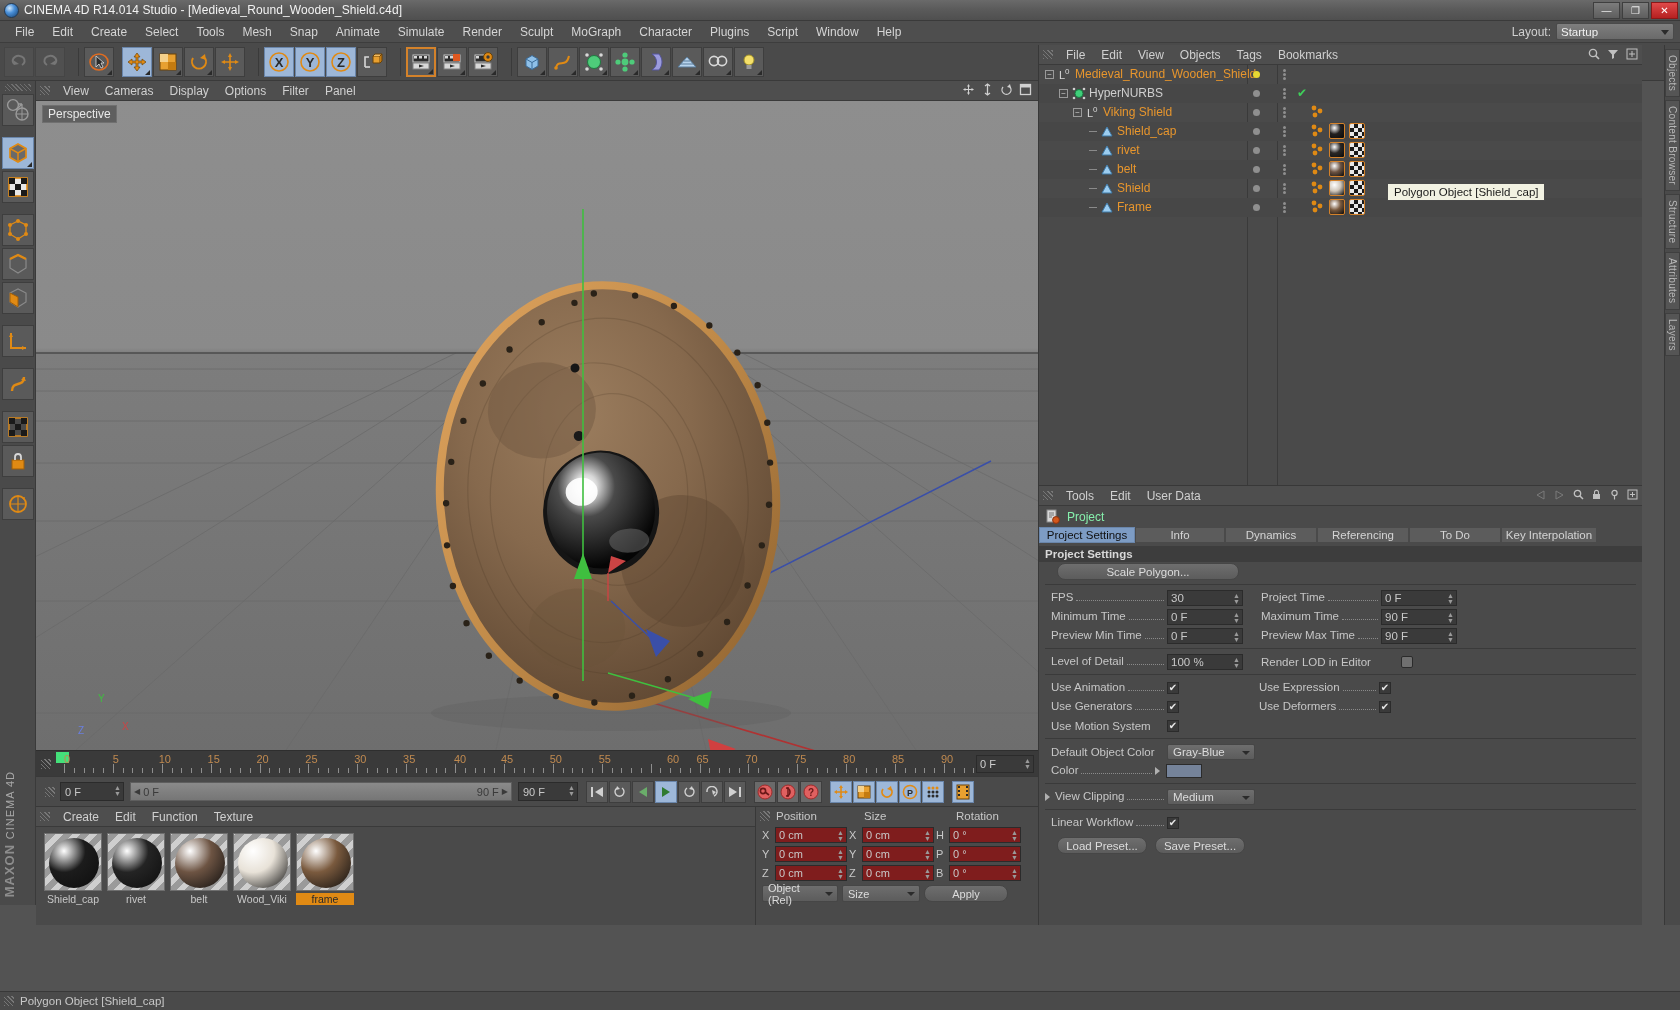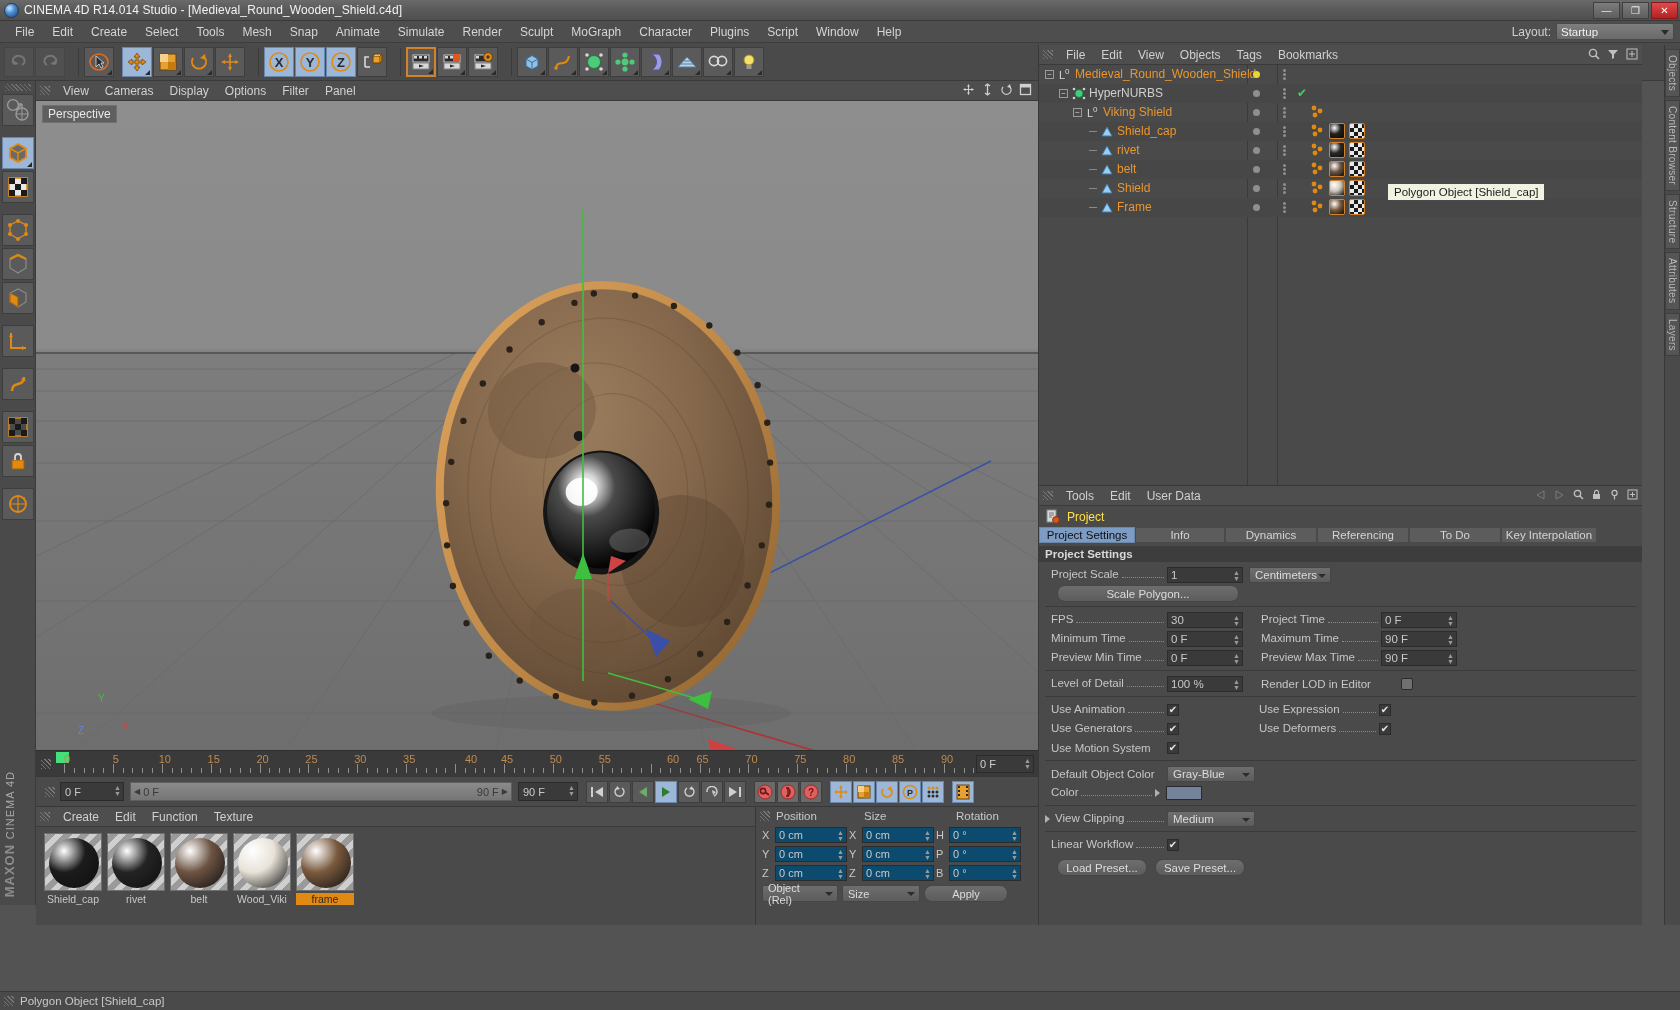--- a/index.html
+++ b/index.html
@@ -147,21 +147,21 @@
   .mat.sel .mat-name{background:#e08a14;color:#2a2a2a;}
 
   
   .coords{position:absolute;left:756px;top:806px;width:282px;height:119px;background:#4a4a4a;
     border-top:1px solid #383838;}
   .co-head{display:flex;align-items:center;height:18px;padding-left:4px;font-size:11.5px;color:#c8c8c8;}
   .co-grip{width:10px;height:10px;margin-right:6px;
     background-image:repeating-linear-gradient(45deg,#777 0 1px,transparent 1px 3px);}
   .co-row{display:flex;align-items:center;height:19px;padding-left:6px;gap:2px;}
   .co-ax{width:11px;font-size:11px;color:#c8c8c8;}
-  .co-in{width:72px;height:16px;background:#0c4a6e;border:1px solid #2b2b2b;
+  .co-in{width:72px;height:16px;background:#7f1d1d;border:1px solid #2b2b2b;
     font-size:11px;color:#c8c8c8;display:flex;align-items:center;padding:0 3px;position:relative;}
   .co-foot{display:flex;align-items:center;gap:4px;padding:3px 0 0 6px;}
   .co-sel{height:17px;background:linear-gradient(to bottom,#6e6e6e,#5c5c5c);border:1px solid #464646;
     border-radius:2px;font-size:11px;color:#dcdcdc;display:flex;align-items:center;
     padding:0 14px 0 5px;position:relative;}
   .co-sel .cv{position:absolute;right:4px;top:6px;width:0;height:0;
     border-left:4px solid transparent;border-right:4px solid transparent;border-top:4px solid #2b2b2b;}
   .co-apply{width:84px;height:17px;background:linear-gradient(to bottom,#6e6e6e,#5c5c5c);
     border:1px solid #464646;border-radius:8px;font-size:11px;color:#dcdcdc;
     display:flex;align-items:center;justify-content:center;}
@@ -187,21 +187,21 @@
       linear-gradient(45deg,#1a1a1a 25%,#e8e8e8 25%,#e8e8e8 75%,#1a1a1a 75%);
     background-size:8px 8px;background-position:0 0,4px 4px;}
   .tooltip{position:absolute;background:#f2f2e2;border:1px solid #4a4a4a;color:#1a1a1a;
     font-size:11.5px;padding:2px 6px;white-space:nowrap;z-index:40;}
 
   
   .attrmgr{position:absolute;left:1038px;top:485px;width:604px;height:440px;background:#4a4a4a;
     border-left:1px solid #383838;border-top:1px solid #383838;}
   .am-bar{height:20px;display:flex;align-items:center;padding-left:4px;background:#4e4e4e;
     border-bottom:1px solid #3a3a3a;position:relative;}
-  .am-title{height:21px;display:flex;align-items:center;padding-left:6px;gap:7px;font-size:12px;color:#fde047;}
+  .am-title{height:21px;display:flex;align-items:center;padding-left:6px;gap:7px;font-size:12px;color:#86efac;}
   .am-tabs{display:flex;flex-wrap:wrap;}
   .am-tab{height:16px;background:#5c5c5c;border:1px solid #4a4a4a;font-size:11.5px;color:#d4d4d4;
     display:flex;align-items:center;justify-content:center;}
   .am-tab.on{background:#7d9cc4;color:#101010;border-color:#6a86ab;}
   .am-sect{height:16px;background:#3d3d3d;display:flex;align-items:center;padding-left:6px;
     font-size:11.5px;color:#d8d8d8;font-weight:bold;}
   .am-row{display:flex;align-items:center;height:19px;padding-left:12px;}
   .am-lbl{font-size:11.5px;color:#c6c6c6;white-space:nowrap;
     overflow:hidden;display:flex;align-items:baseline;}
   .dots{flex:1;border-bottom:1px dotted #8a8a8a;margin:0 3px 3px 3px;min-width:4px;}
@@ -770,21 +770,21 @@
         <div class="tl-tick" style="left: 311.111px; height: 5px;"></div>
         <div class="tl-tick" style="left: 320.889px; height: 5px;"></div>
         <div class="tl-tick" style="left: 330.667px; height: 5px;"></div>
         <div class="tl-tick" style="left: 340.444px; height: 5px;"></div>
         <div class="tl-num" style="left: 353.222px;">35</div>
         <div class="tl-tick" style="left: 350.222px; height: 9px;"></div>
         <div class="tl-tick" style="left: 360px; height: 5px;"></div>
         <div class="tl-tick" style="left: 369.778px; height: 5px;"></div>
         <div class="tl-tick" style="left: 379.556px; height: 5px;"></div>
         <div class="tl-tick" style="left: 389.333px; height: 5px;"></div>
-        <div class="tl-num" style="left: 415px;">40</div>
+        <div class="tl-num" style="left: 404px;">40</div>
         <div class="tl-tick" style="left: 399.111px; height: 9px;"></div>
         <div class="tl-tick" style="left: 408.889px; height: 5px;"></div>
         <div class="tl-tick" style="left: 418.667px; height: 5px;"></div>
         <div class="tl-tick" style="left: 428.444px; height: 5px;"></div>
         <div class="tl-tick" style="left: 438.222px; height: 5px;"></div>
         <div class="tl-num" style="left: 451px;">45</div>
         <div class="tl-tick" style="left: 448px; height: 9px;"></div>
         <div class="tl-tick" style="left: 457.778px; height: 5px;"></div>
         <div class="tl-tick" style="left: 467.556px; height: 5px;"></div>
         <div class="tl-tick" style="left: 477.333px; height: 5px;"></div>
@@ -1356,34 +1356,20 @@
       <div class="am-tab on" style="width:96px">Project Settings</div>
       <div class="am-tab" style="width:90px">Info</div>
       <div class="am-tab" style="width:92px">Dynamics</div>
       <div class="am-tab" style="width:92px">Referencing</div>
       <div class="am-tab" style="width:92px">To Do</div>
       <div class="am-tab" style="width:96px">Key Interpolation</div>
     </div>
 
     <div class="am-sect" style="margin-top:3px;">Project Settings</div>
 
-    <div class="am-row" style="margin-top:3px;">
-      <div class="am-lbl" style="width:116px;">
-          <span>Project Scale</span>
-          <span class="dots"></span>
-        </div>
-      <div class="am-in" style="width:76px;">
-        <span>1</span>
-        <span class="spin">▲<br>▼</span>
-      </div>
-      <div class="am-sel" style="width:82px;margin-left:6px;">
-        <span>Centimeters</span>
-        <span class="cv"></span>
-      </div>
-    </div>
     <div class="am-row">
       <div class="am-btn" style="width:182px;margin-left:6px;">Scale Polygon...</div>
     </div>
 
     <div class="am-div"></div>
 
     <div class="am-row">
       <div class="am-lbl" style="width:116px;">
           <span>FPS</span>
           <span class="dots"></span>

